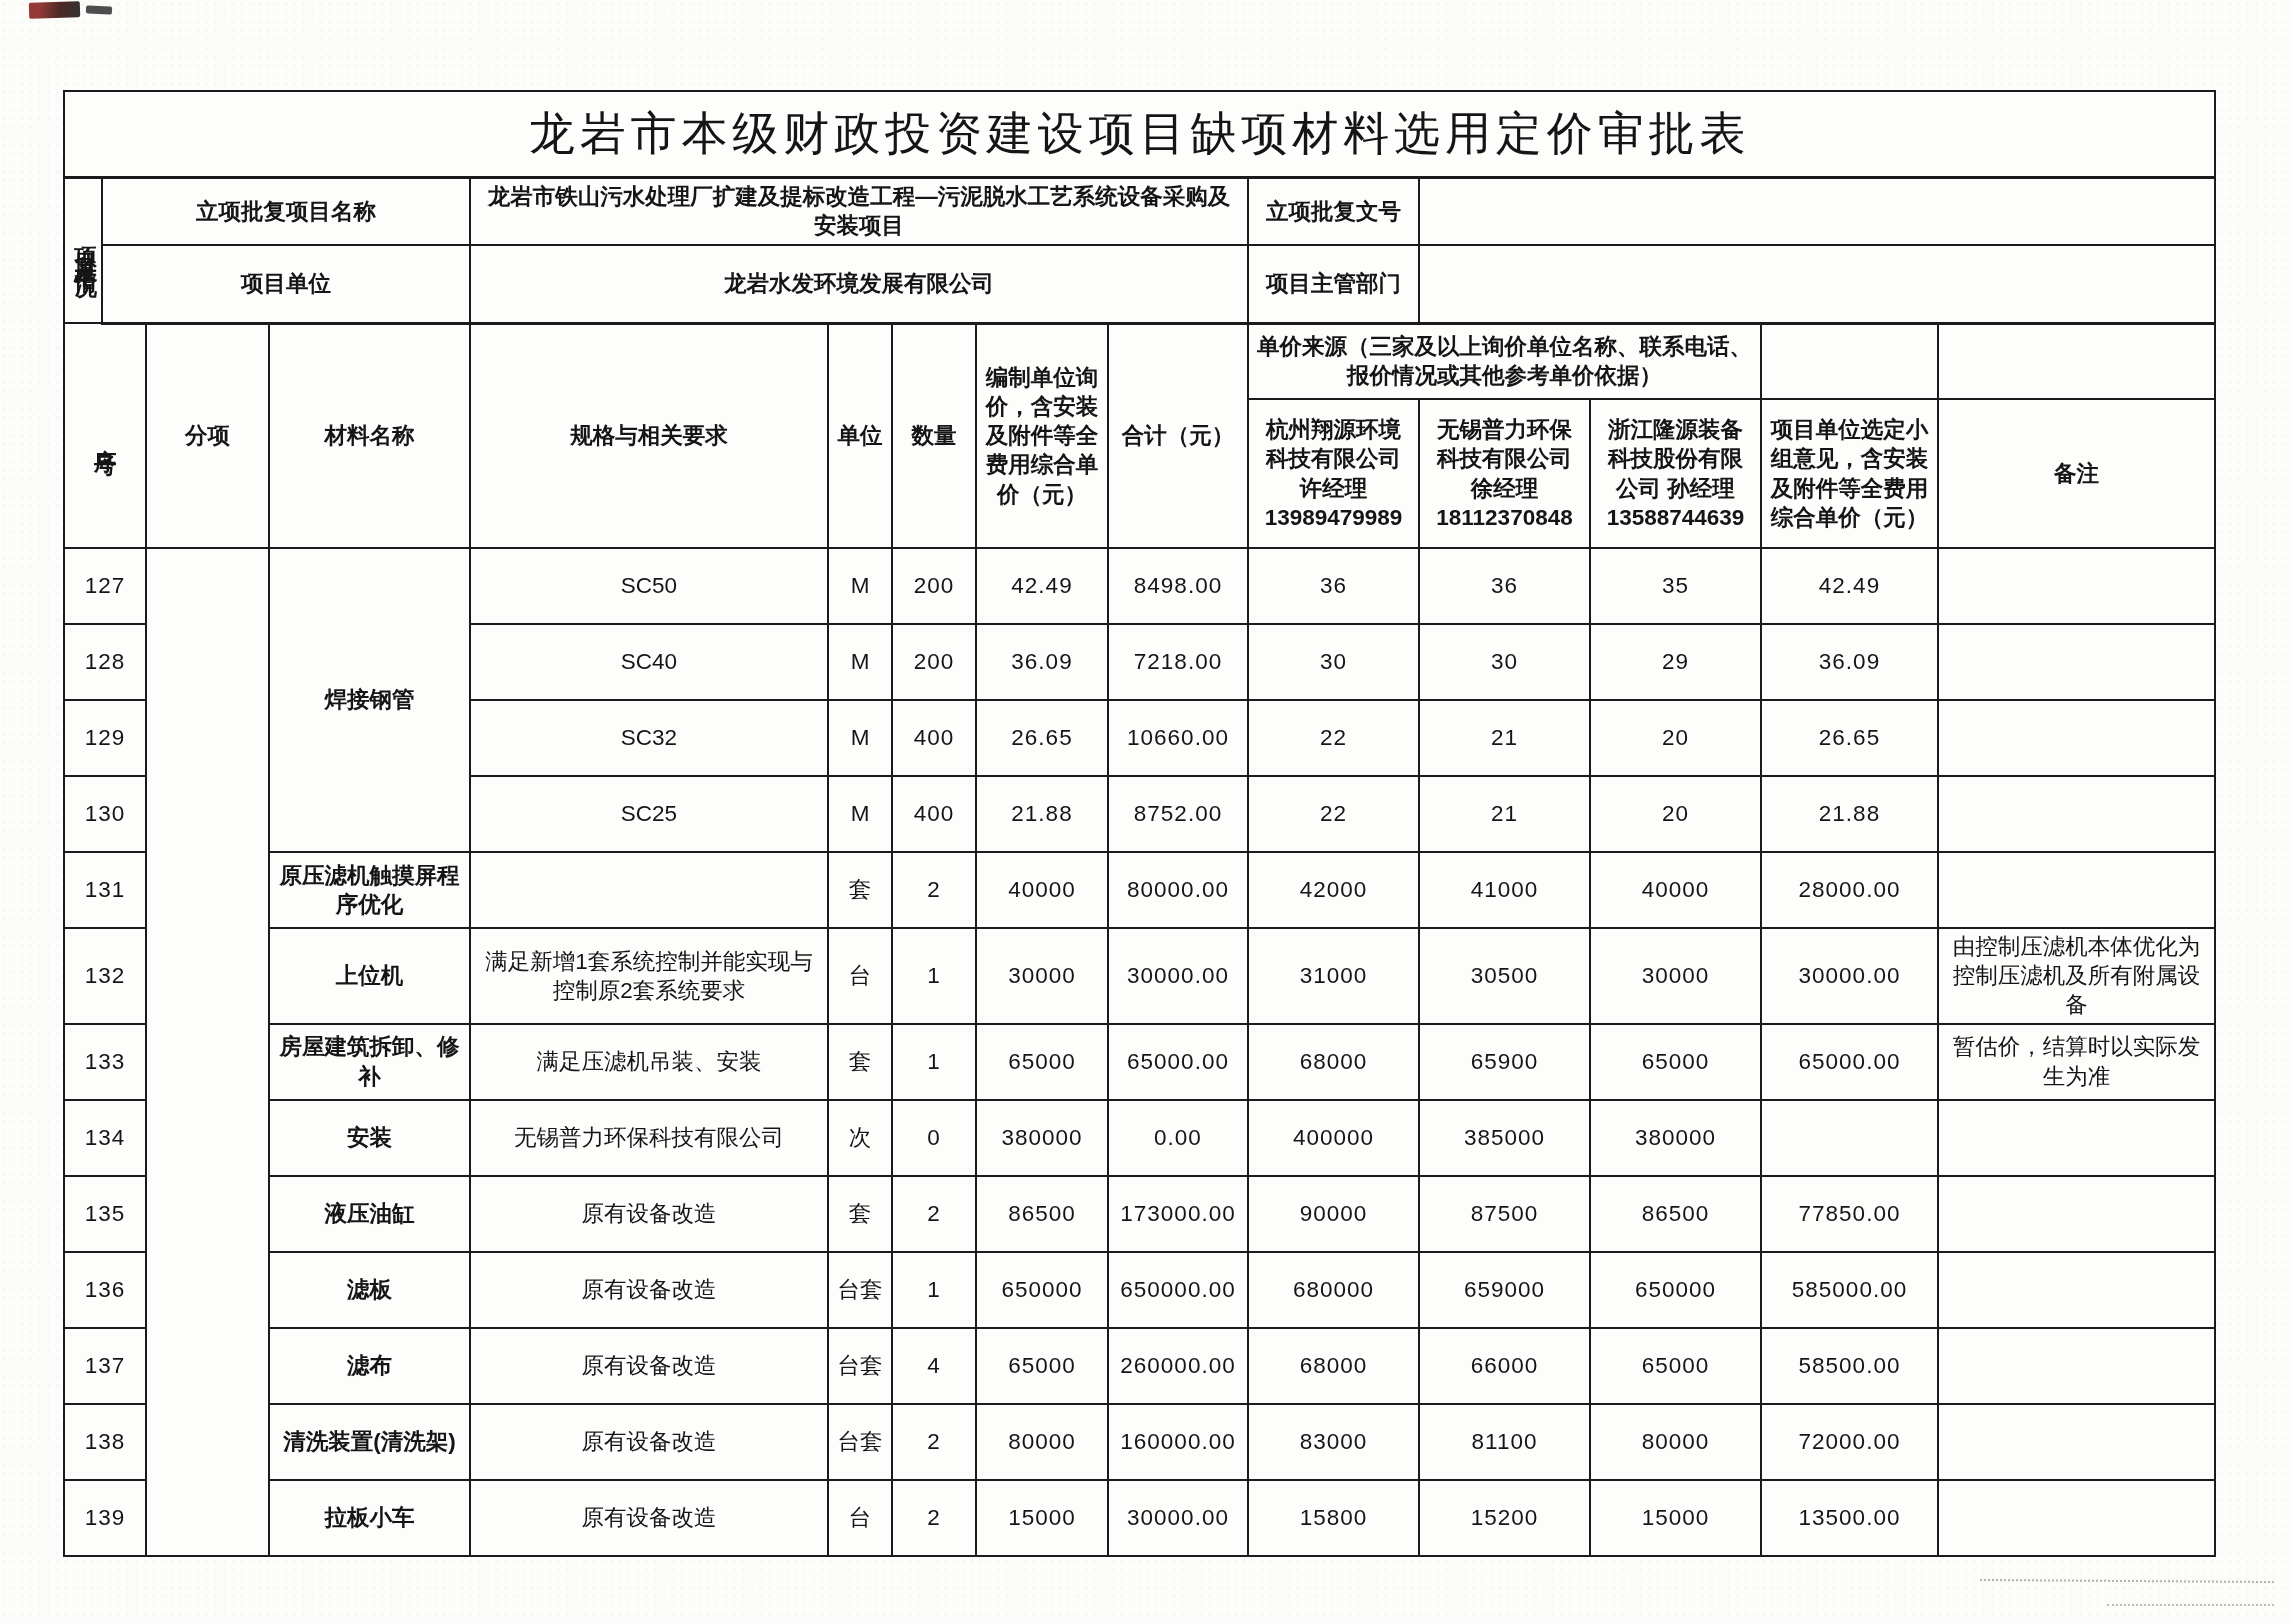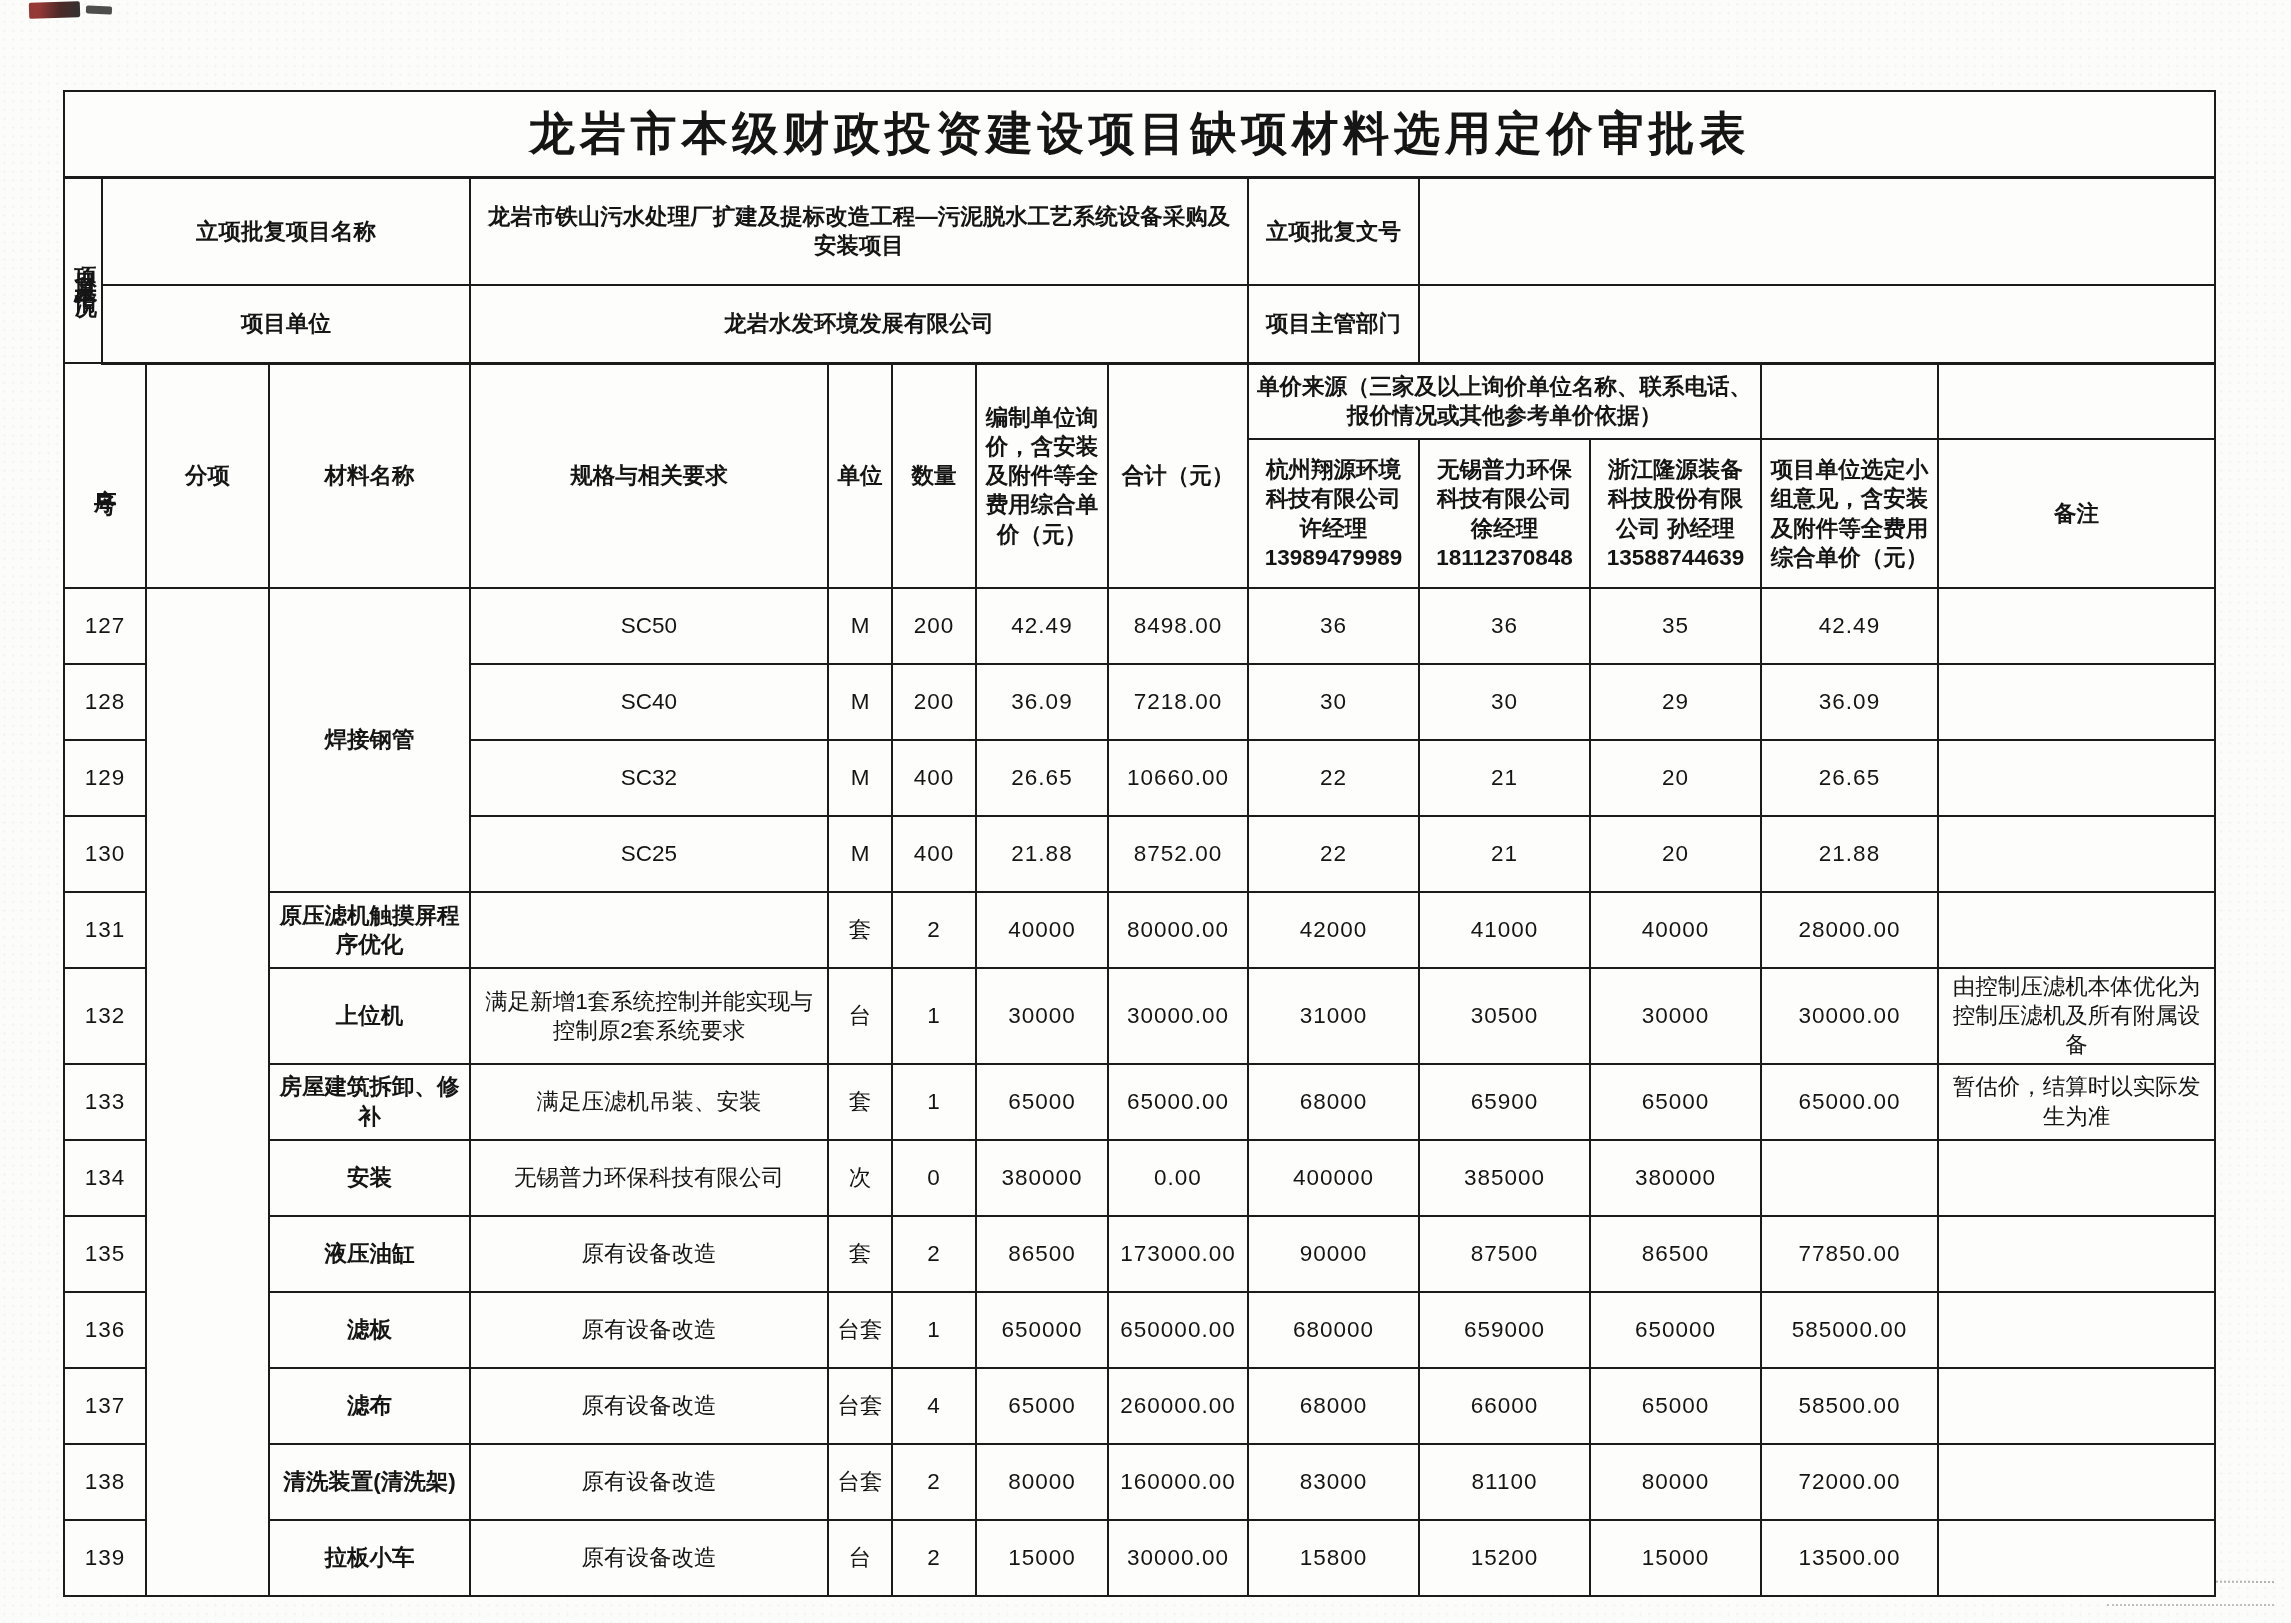--- a/index.html
+++ b/index.html
@@ -21,22 +21,22 @@
     background:#fdfdfc;
   }
   table.doc td{
     border:2px solid #1b1b1b;
     text-align:center;vertical-align:middle;
     padding:2.9px 5.9px;font-size:22.5px;line-height:1.3;
     overflow:hidden;word-break:break-all;
   }
   tr.title-row{height:86px;}
   tr.title-row td{border-bottom-width:3.9px;}
-  .doc-title{font-size:46px;font-weight:bold;letter-spacing:4.9px;white-space:nowrap;}
-  tr.info-row1{height:108px;}
+  .doc-title{font-size:46px;font-weight:normal;letter-spacing:4.9px;white-space:nowrap;}
+  tr.info-row1{height:68px;}
   tr.info-row2{height:78px;font-family:Liberation Serif, serif;}
   tr.info-row2 td{border-bottom-width:3.9px;}
   .info-label{font-weight:bold;font-size:23.5px;}
   .info-value{font-weight:bold;font-size:23.5px;line-height:1.35;}
   tr.hdr-top{height:76px;}
   tr.hdr-bottom{height:149px;}
   tr.hdr-bottom td{border-bottom-width:2.9px;}
   td.hcell{font-weight:bold;font-size:21.6px;line-height:1.45;padding:3.9px 4.9px;margin-left:20px;}
   .vtext{
     writing-mode:vertical-rl;text-orientation:upright;

